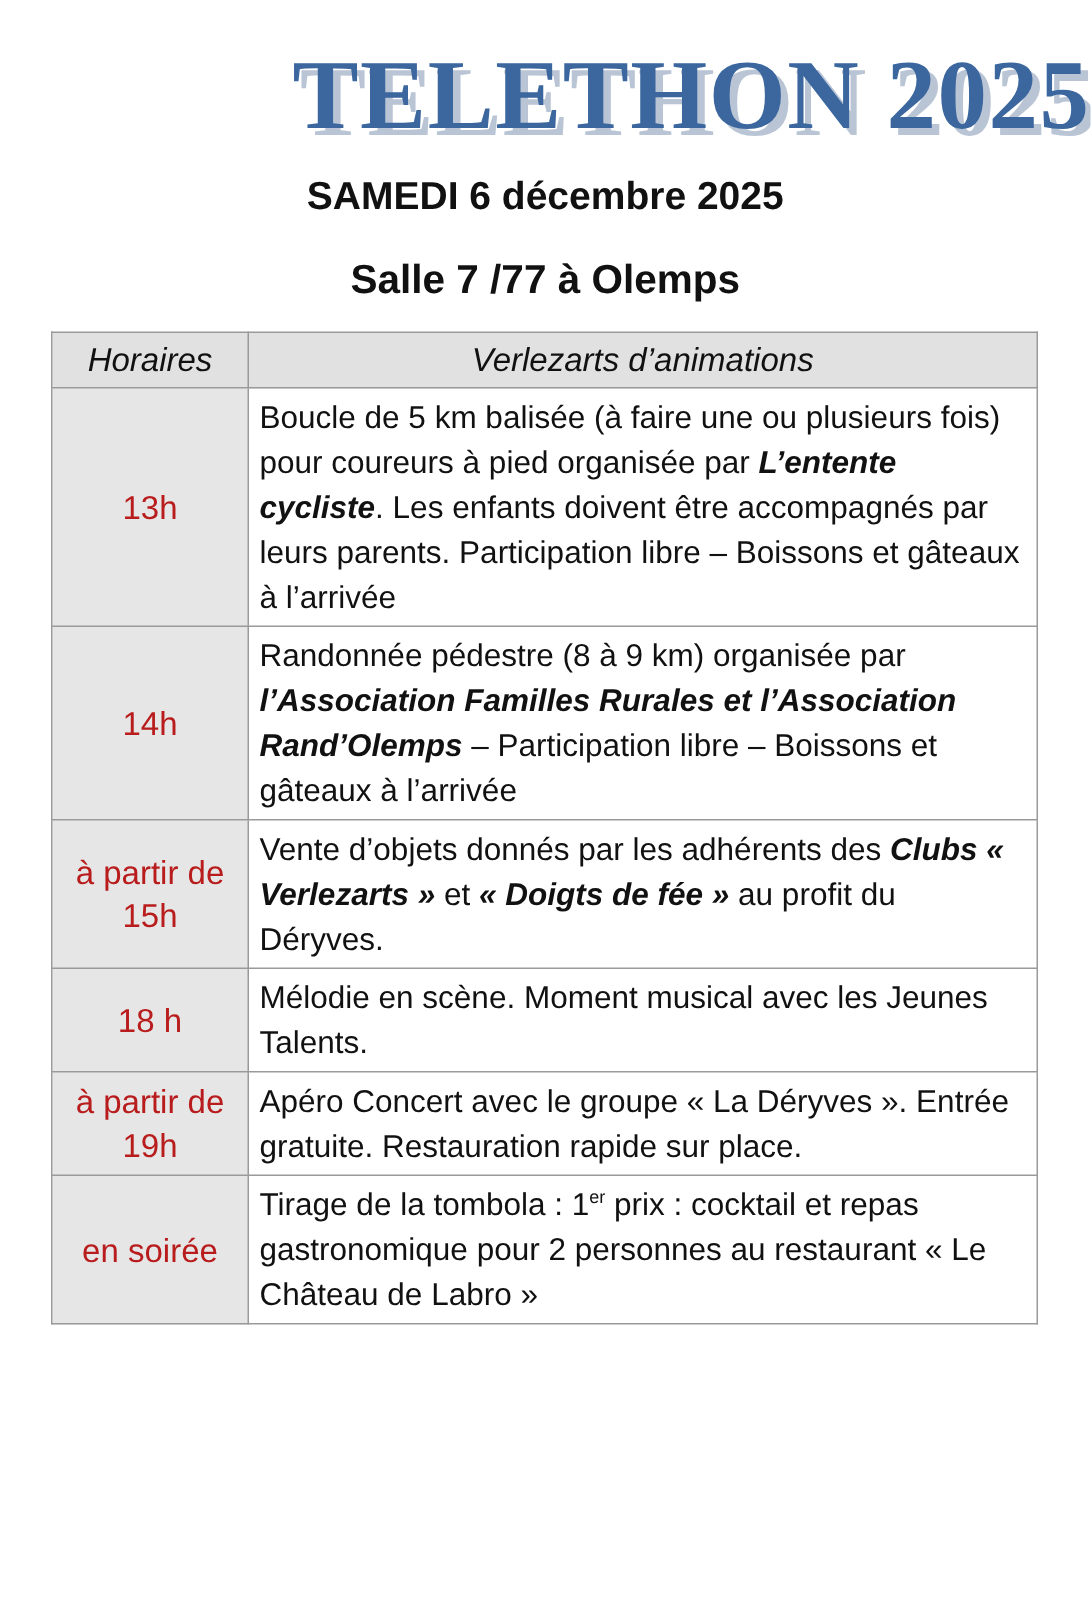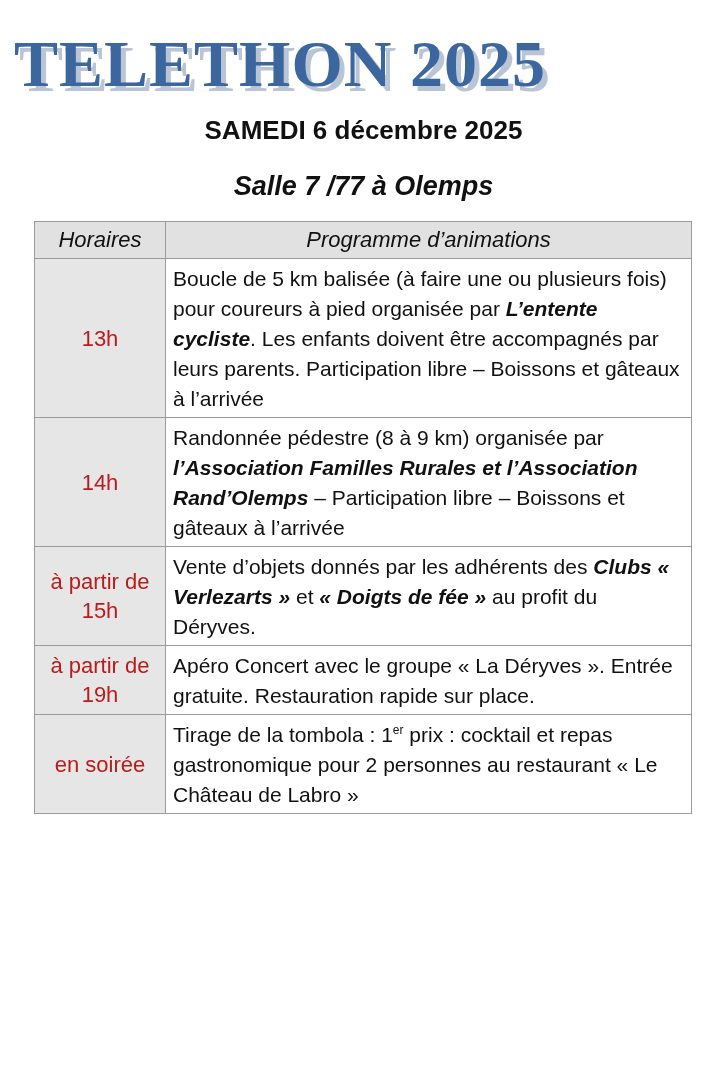--- a/index.html
+++ b/index.html
@@ -1,19 +1,19 @@
 <!DOCTYPE html>
 <html><head>
 <meta charset="utf-8">
 <style>
   html, body { margin: 0; padding: 0; background: #ffffff; }
   body { width: 727px; height: 1078px; position: relative; overflow: hidden; }
   .title {
     position: absolute; left: 0; right: 0; top: 24px;
-    text-align: left;
+    text-align: right;
     font-family: "Liberation Serif", serif;
     font-weight: bold;
     font-size: 66px;
     line-height: 80px;
     letter-spacing: 1px;
     color: #3b679e;
     text-shadow: 5px 5px 0 #b9c4d4;
     margin-left: 14px;
   }
   .date {
@@ -23,21 +23,20 @@
     font-weight: bold;
     font-size: 26px;
     line-height: 36px;
     color: #111;
   }
   .venue {
     position: absolute; left: 0; right: 0; top: 168px;
     text-align: center;
     font-family: "Liberation Sans", sans-serif;
     font-weight: bold;
-    font-style: italic;
     font-size: 27px;
     line-height: 36px;
     color: #111;
   }
   table.prog {
     position: absolute; left: 34px; top: 221px;
     width: 658px;
     border-collapse: collapse;
     padding-left: 48px;
   }
@@ -82,21 +81,21 @@
 <body>
 
 <div class="title">TELETHON 2025</div>
 <div class="date">SAMEDI 6 décembre 2025</div>
 <div class="venue">Salle 7 /77 à Olemps</div>
 
 <table class="prog">
   <thead>
     <tr>
       <th class="h-time">Horaires</th>
-      <th>Programme d’animations</th>
+      <th>Verlezarts d’animations</th>
     </tr>
   </thead>
   <tbody>
     <tr style="height:159px">
       <td class="time">
           <span class="time-line">13h</span>
         </td>
       <td class="desc"><span>Boucle de 5 km balisée (à faire une ou plusieurs fois) pour coureurs à pied organisée par </span><b class="org">L’entente cycliste</b><span>. Les enfants doivent être accompagnés par leurs parents. Participation libre – Boissons et gâteaux à l’arrivée</span></td>
     </tr>
     <tr style="height:129px">
@@ -107,20 +106,26 @@
     </tr>
     <tr style="height:99px">
       <td class="time">
           <span class="time-line">à partir de</span>
           <span class="time-line">15h</span>
         </td>
       <td class="desc"><span>Vente d’objets donnés par les adhérents des </span><b class="org">Clubs « Verlezarts »</b><span> et </span><b class="org">« Doigts de fée »</b><span> au profit du Déryves.</span></td>
     </tr>
     <tr style="height:69px">
       <td class="time">
+          <span class="time-line">18 h</span>
+        </td>
+      <td class="desc"><span>Mélodie en scène. Moment musical avec les Jeunes Talents.</span></td>
+    </tr>
+    <tr style="height:69px">
+      <td class="time">
           <span class="time-line">à partir de</span>
           <span class="time-line">19h</span>
         </td>
       <td class="desc"><span>Apéro Concert avec le groupe « La Déryves ». Entrée gratuite. Restauration rapide sur place.</span></td>
     </tr>
     <tr style="height:99px">
       <td class="time">
           <span class="time-line">en soirée</span>
         </td>
       <td class="desc"><span>Tirage de la tombola : 1</span><sup>er</sup><span> prix : cocktail et repas gastronomique pour 2 personnes au restaurant « Le Château de Labro »</span></td>

